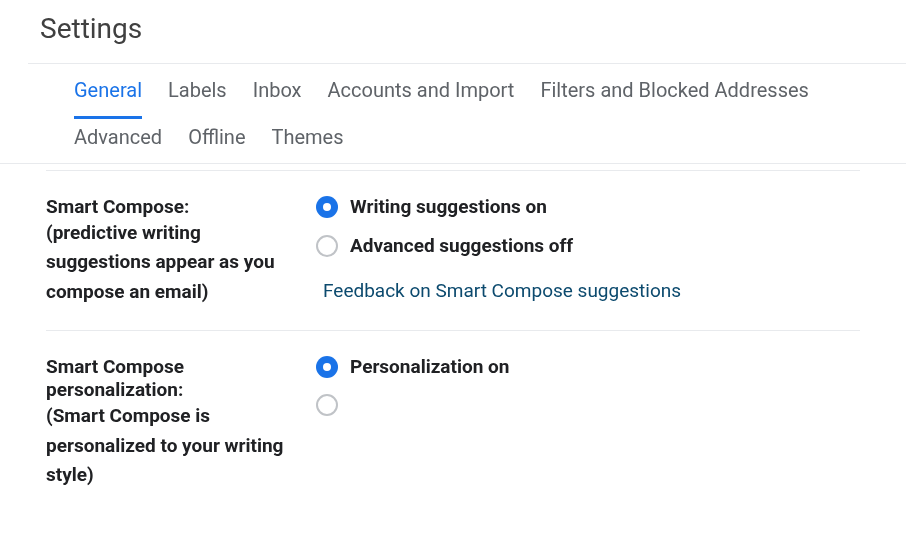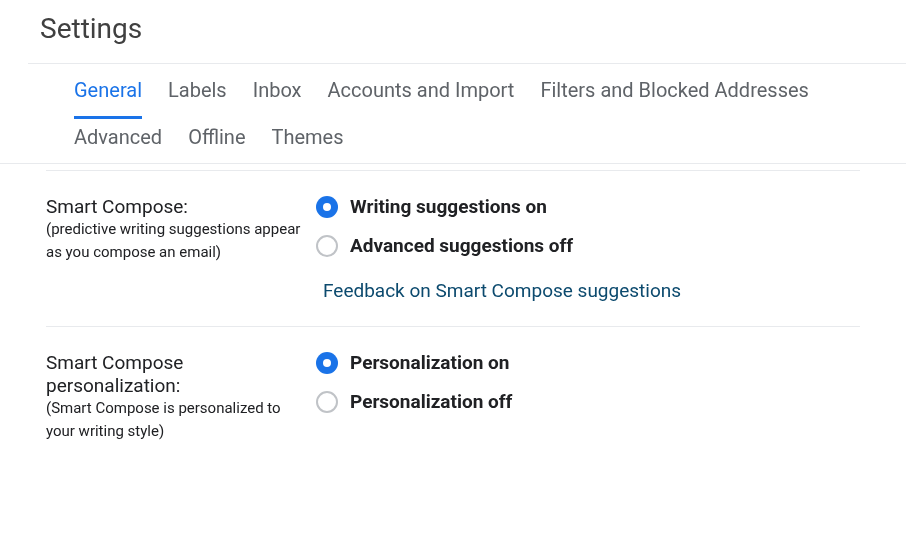--- a/index.html
+++ b/index.html
@@ -64,27 +64,27 @@
     .setting-section:last-child {
       border-bottom: none;
     }
     .setting-label-col {
       width: 270px;
       flex-shrink: 0;
       padding-right: 10px;
     }
     .setting-title {
       font-size: 19px;
-      font-weight: 400;
+      font-weight: 700;
       color: #202124;
     }
     .setting-desc {
-      font-size: 15px;
+      font-size: 19px;
       color: #202124;
-      font-weight: 400;
+      font-weight: 700;
       line-height: 1.55;
     }
     .setting-options-col {
       flex: 1;
     }
     .radio-option {
       display: flex;
       align-items: flex-end;
       gap: 12px;
       margin-bottom: 16px;
@@ -183,18 +183,17 @@
       <span class="setting-title">Smart Compose personalization:</span>
       <div class="setting-desc">(Smart Compose is personalized to your writing style)</div>
     </div>
     <div class="setting-options-col">
       <div class="radio-option">
         <div class="radio-circle checked"></div>
         <span class="radio-label">Personalization on</span>
       </div>
       <div class="radio-option">
         <div class="radio-circle unchecked"></div>
-        <span class="radio-label">Personalization off</span>
       </div>
     </div>
   </div>
 
 </div>
 
 </body></html>

